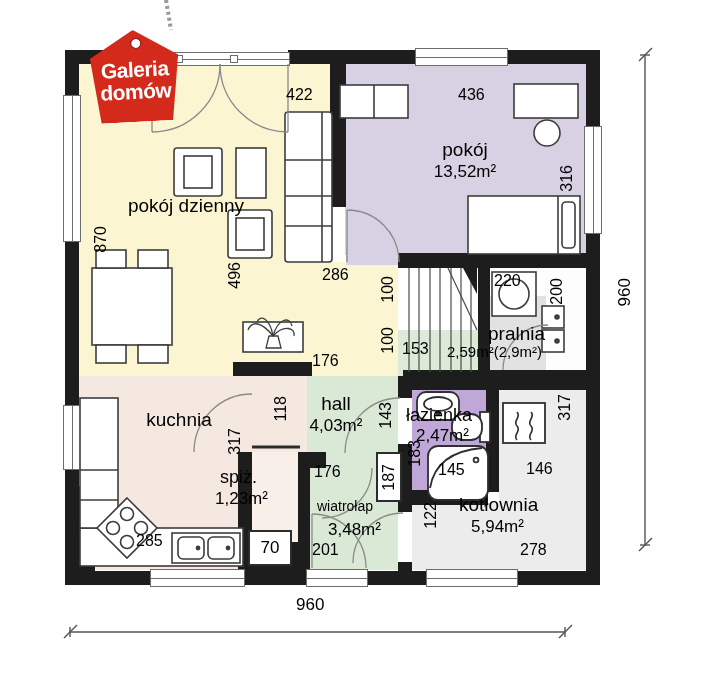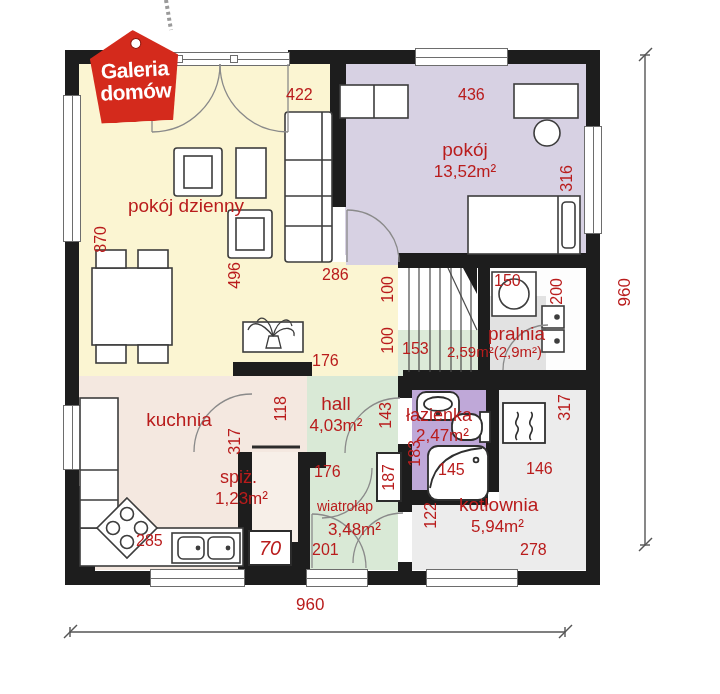--- a/index.html
+++ b/index.html
@@ -4,21 +4,21 @@
 <style>
   html,body{margin:0;padding:0;background:#fff;}
   #plan{position:relative;width:720px;height:694px;background:#ffffff;overflow:hidden;
         font-family:"Liberation Sans",sans-serif;}
   .room{position:absolute;}
   .wall{position:absolute;background:#1d1d1d;}
   .win{position:absolute;background:#fff;border:1px solid #6d6d6d;box-sizing:border-box;}
   .win.h::after{content:"";position:absolute;left:0;right:0;top:50%;border-top:1px solid #6d6d6d;}
   .win.v::after{content:"";position:absolute;top:0;bottom:0;left:50%;border-left:1px solid #6d6d6d;}
   .tick{position:absolute;width:8px;height:8px;background:#fff;border:1px solid #6d6d6d;box-sizing:border-box;}
-  .lbl{position:absolute;font-size:16px;color:#b91c1c;white-space:nowrap;line-height:1.1;}
+  .lbl{position:absolute;font-size:16px;color:#000000;white-space:nowrap;line-height:1.1;}
   .rot{writing-mode:vertical-rl;transform:rotate(180deg);}
   .nm{font-size:19px;}
   .ar{font-size:17px;}
   .sm{font-size:15px;}
   .ctr{text-align:center;}
   .dimbox{position:absolute;background:#fff;border:2px solid #2c2c2c;box-sizing:border-box;
           display:flex;align-items:center;justify-content:center;}
   svg{position:absolute;left:0;top:0;}
   .logo{position:absolute;left:88px;top:30px;width:94px;height:92px;background:#d42a1c;
         clip-path:polygon(50% 0%,97% 29%,88% 100%,12% 100%,3% 29%);transform:rotate(-3deg);
@@ -229,38 +229,38 @@
   <div class="lbl ar" style="left:471px;top:518px;">5,94m²</div>
 
   <div class="lbl" style="left:286px;top:86px;">422</div>
   <div class="lbl" style="left:458px;top:86px;">436</div>
   <div class="lbl rot" style="left:558px;top:165px;">316</div>
   <div class="lbl rot" style="left:92px;top:226px;">870</div>
   <div class="lbl rot" style="left:226px;top:262px;">496</div>
   <div class="lbl" style="left:322px;top:266px;">286</div>
   <div class="lbl rot" style="left:379px;top:276px;">100</div>
   <div class="lbl rot" style="left:379px;top:327px;">100</div>
-  <div class="lbl" style="left:494px;top:272px;">150</div>
+  <div class="lbl" style="left:494px;top:272px;">220</div>
   <div class="lbl rot" style="left:548px;top:278px;">200</div>
   <div class="lbl" style="left:402px;top:340px;">153</div>
   <div class="lbl" style="left:312px;top:352px;">176</div>
   <div class="lbl rot" style="left:272px;top:396px;">118</div>
   <div class="lbl rot" style="left:377px;top:402px;">143</div>
   <div class="lbl rot" style="left:406px;top:440px;">183</div>
   <div class="lbl" style="left:438px;top:461px;">145</div>
   <div class="lbl rot" style="left:556px;top:394px;">317</div>
   <div class="lbl rot" style="left:226px;top:428px;">317</div>
   <div class="lbl" style="left:314px;top:463px;">176</div>
   <div class="lbl rot" style="left:422px;top:502px;">122</div>
   <div class="lbl" style="left:526px;top:460px;">146</div>
   <div class="lbl" style="left:312px;top:541px;">201</div>
   <div class="lbl" style="left:136px;top:532px;">285</div>
   <div class="lbl" style="left:520px;top:541px;">278</div>
   <div class="dimbox" style="left:376px;top:452px;width:26px;height:50px;">
     <span class="lbl rot" style="position:static;">187</span>
   </div>
   <div class="dimbox" style="left:248px;top:530px;width:44px;height:36px;">
-    <span class="lbl" style="position:static;font-size:20px;font-style:italic;">70</span>
+    <span class="lbl" style="position:static;font-size:17px;">70</span>
   </div>
   <div class="lbl ar" style="left:296px;top:596px;">960</div>
   <div class="lbl ar rot" style="left:616px;top:278px;">960</div>
 
 </div>
 
 </body></html>

